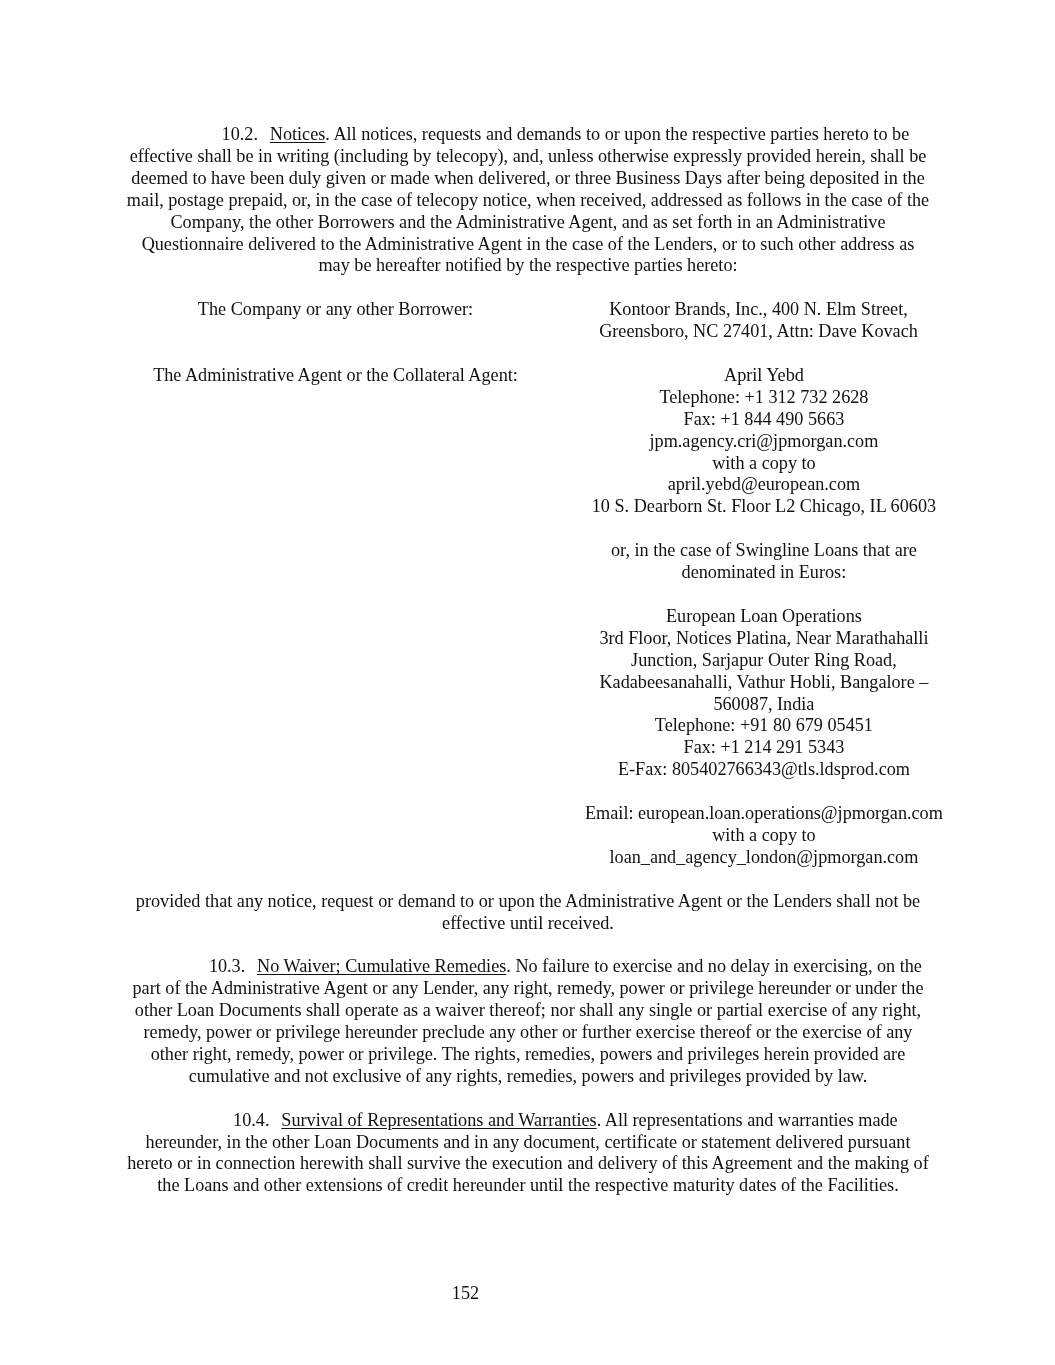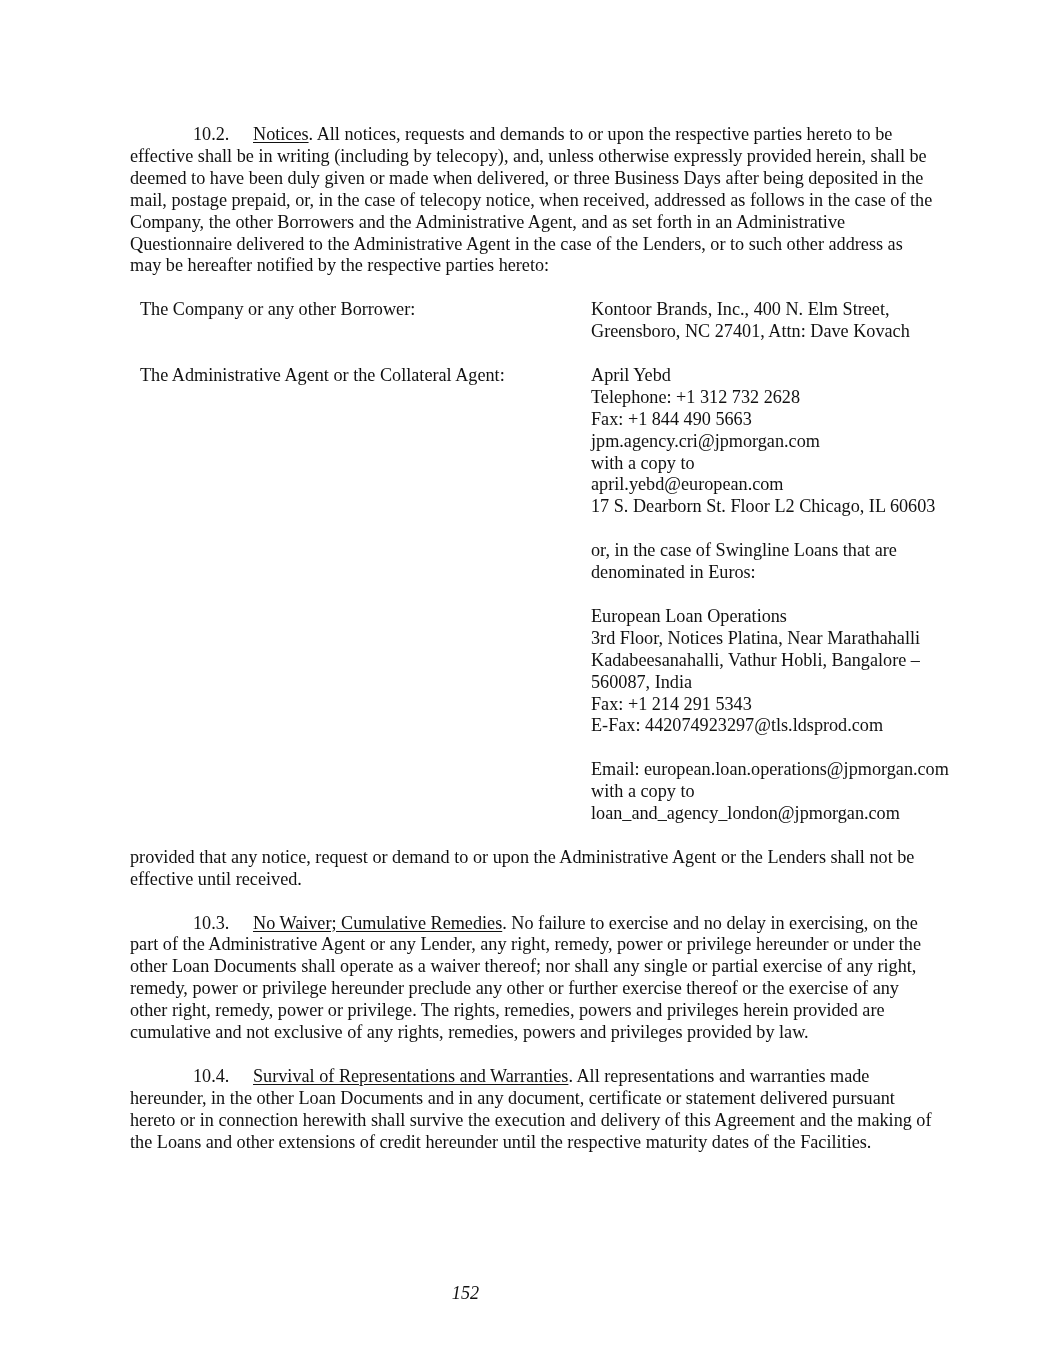--- a/index.html
+++ b/index.html
@@ -3,30 +3,30 @@
   <meta charset="utf-8">
   <style>
     html, body { margin: 0; padding: 0; background: #ffffff; }
     body {
       width: 1055px; height: 1365px; position: relative; overflow: hidden;
       font-family: "Liberation Serif", "DejaVu Serif", serif;
       color: #111111;
       font-size: 18.2px;
       line-height: 21.9px;
     }
-    .page { position: absolute; left: 130px; top: 124px; width: 808px; }
+    .page { position: absolute; left: 124px; top: 124px; width: 808px; text-align: center; }
     p { margin: 0; }
     .para .num { display: inline-block; width: 60px; margin-left: 63px; }
     .para .heading { text-decoration: underline; text-underline-offset: 2px; }
     .gap { height: 21.9px; }
     .addr-table { display: flex; padding-left: 10px; gap: 48px; }
     .addr-label { width: 403px; flex: 0 0 403px; }
     .addr-lines { flex: 1; }
     .addr-lines div { white-space: nowrap; }
-    .footer { position: absolute; left: 0; width: 931px; top: 1283px; text-align: center; font-style: italic; }
+    .footer { position: absolute; left: 0; width: 931px; top: 1283px; text-align: center; }
   </style>
 </head>
 <body>
 
 <div class="page">
 
   <p class="para"><span class="num">10.2.</span><span class="heading">Notices</span><span>. All notices, requests and demands to or upon the respective parties hereto to be effective shall be in writing (including by telecopy), and, unless otherwise expressly provided herein, shall be deemed to have been duly given or made when delivered, or three Business Days after being deposited in the mail, postage prepaid, or, in the case of telecopy notice, when received, addressed as follows in the case of the Company, the other Borrowers and the Administrative Agent, and as set forth in an Administrative Questionnaire delivered to the Administrative Agent in the case of the Lenders, or to such other address as may be hereafter notified by the respective parties hereto:</span></p>
 
   <div class="gap"></div>
 
@@ -42,31 +42,33 @@
 
   <div class="addr-table">
     <div class="addr-label">The Administrative Agent or the Collateral Agent:</div>
     <div class="addr-lines">
       <div>April Yebd</div>
       <div>Telephone: +1 312 732 2628</div>
       <div>Fax: +1 844 490 5663</div>
       <div>jpm.agency.cri@jpmorgan.com</div>
       <div>with a copy to</div>
       <div>april.yebd@european.com</div>
-      <div>17 S. Dearborn St. Floor L2 Chicago, IL 60603</div>
+      <div>10 S. Dearborn St. Floor L2 Chicago, IL 60603</div>
       <div class="gap"></div>
       <div>or, in the case of Swingline Loans that are</div>
       <div>denominated in Euros:</div>
       <div class="gap"></div>
       <div>European Loan Operations</div>
       <div>3rd Floor, Notices Platina, Near Marathahalli</div>
+      <div>Junction, Sarjapur Outer Ring Road,</div>
       <div>Kadabeesanahalli, Vathur Hobli, Bangalore –</div>
       <div>560087, India</div>
+      <div>Telephone: +91 80 679 05451</div>
       <div>Fax: +1 214 291 5343</div>
-      <div>E-Fax: 442074923297@tls.ldsprod.com</div>
+      <div>E-Fax: 805402766343@tls.ldsprod.com</div>
       <div class="gap"></div>
       <div>Email: european.loan.operations@jpmorgan.com</div>
       <div>with a copy to</div>
       <div>loan_and_agency_london@jpmorgan.com</div>
     </div>
   </div>
 
   <div class="gap"></div>
 
   <p>provided that any notice, request or demand to or upon the Administrative Agent or the Lenders shall not be effective until received.</p>

